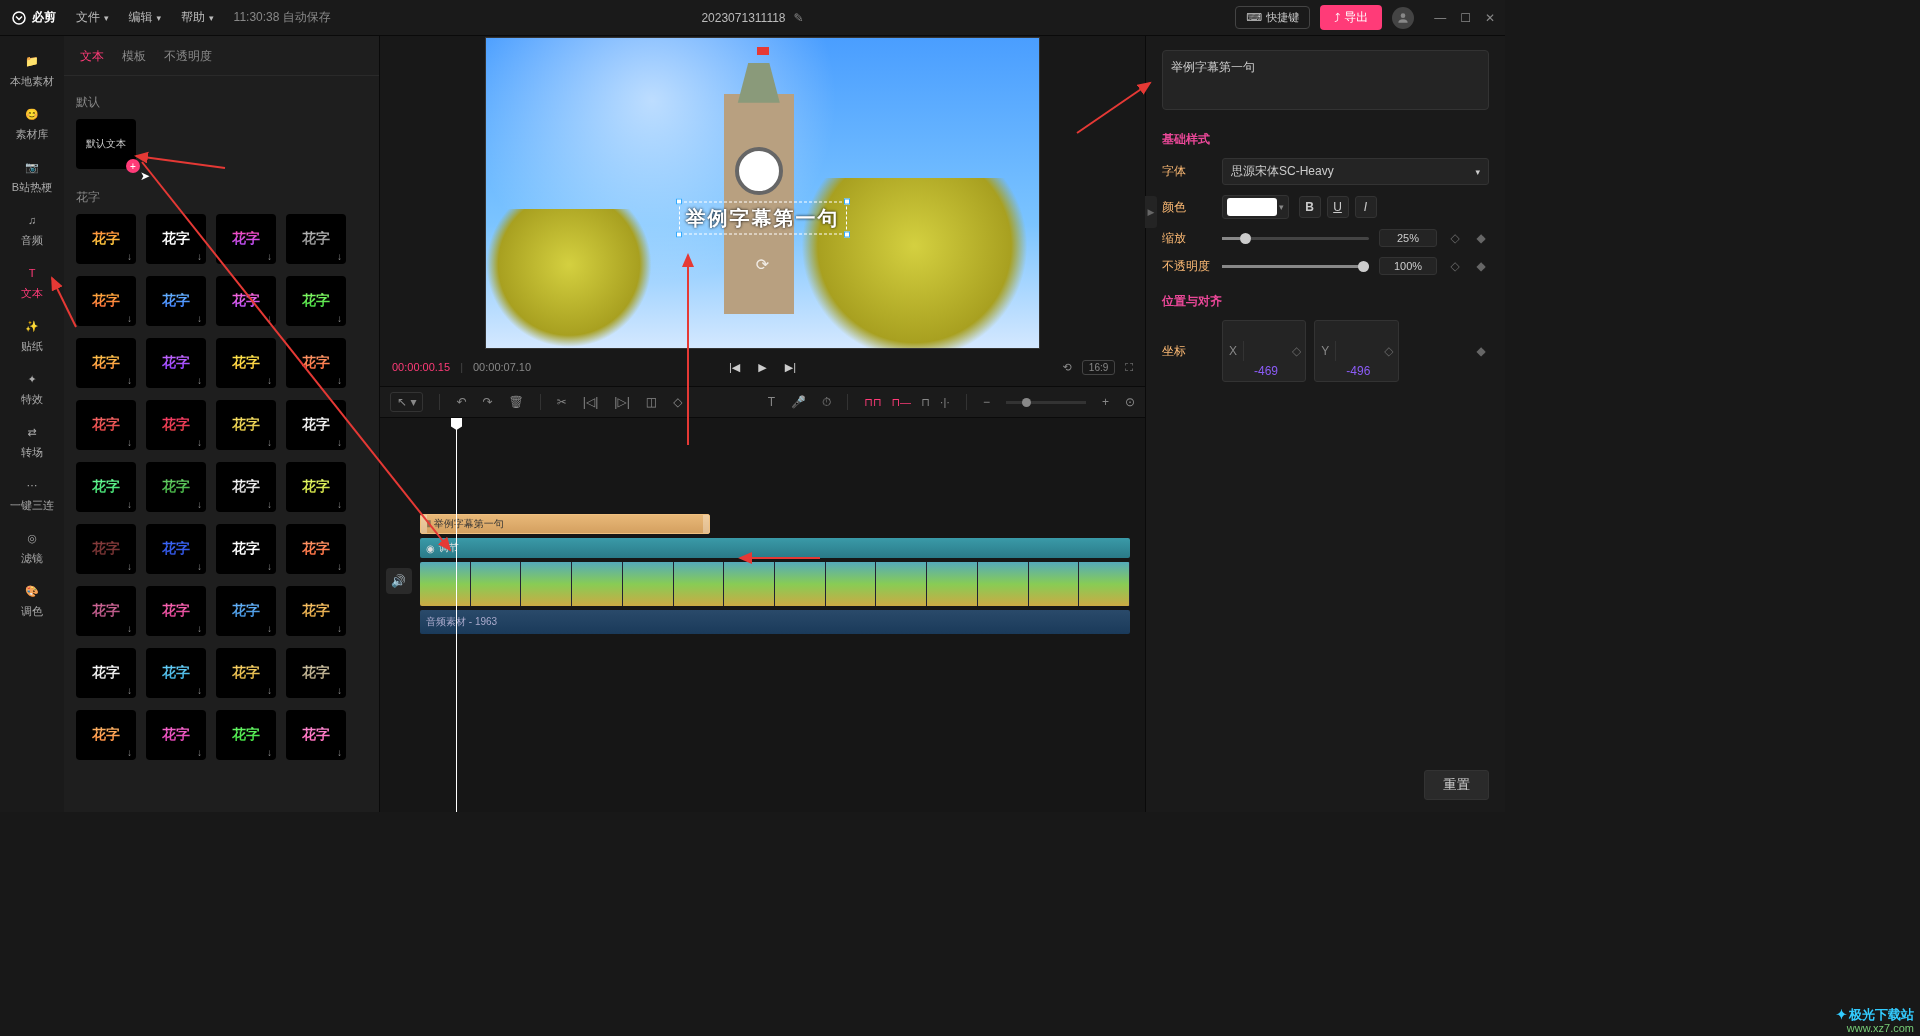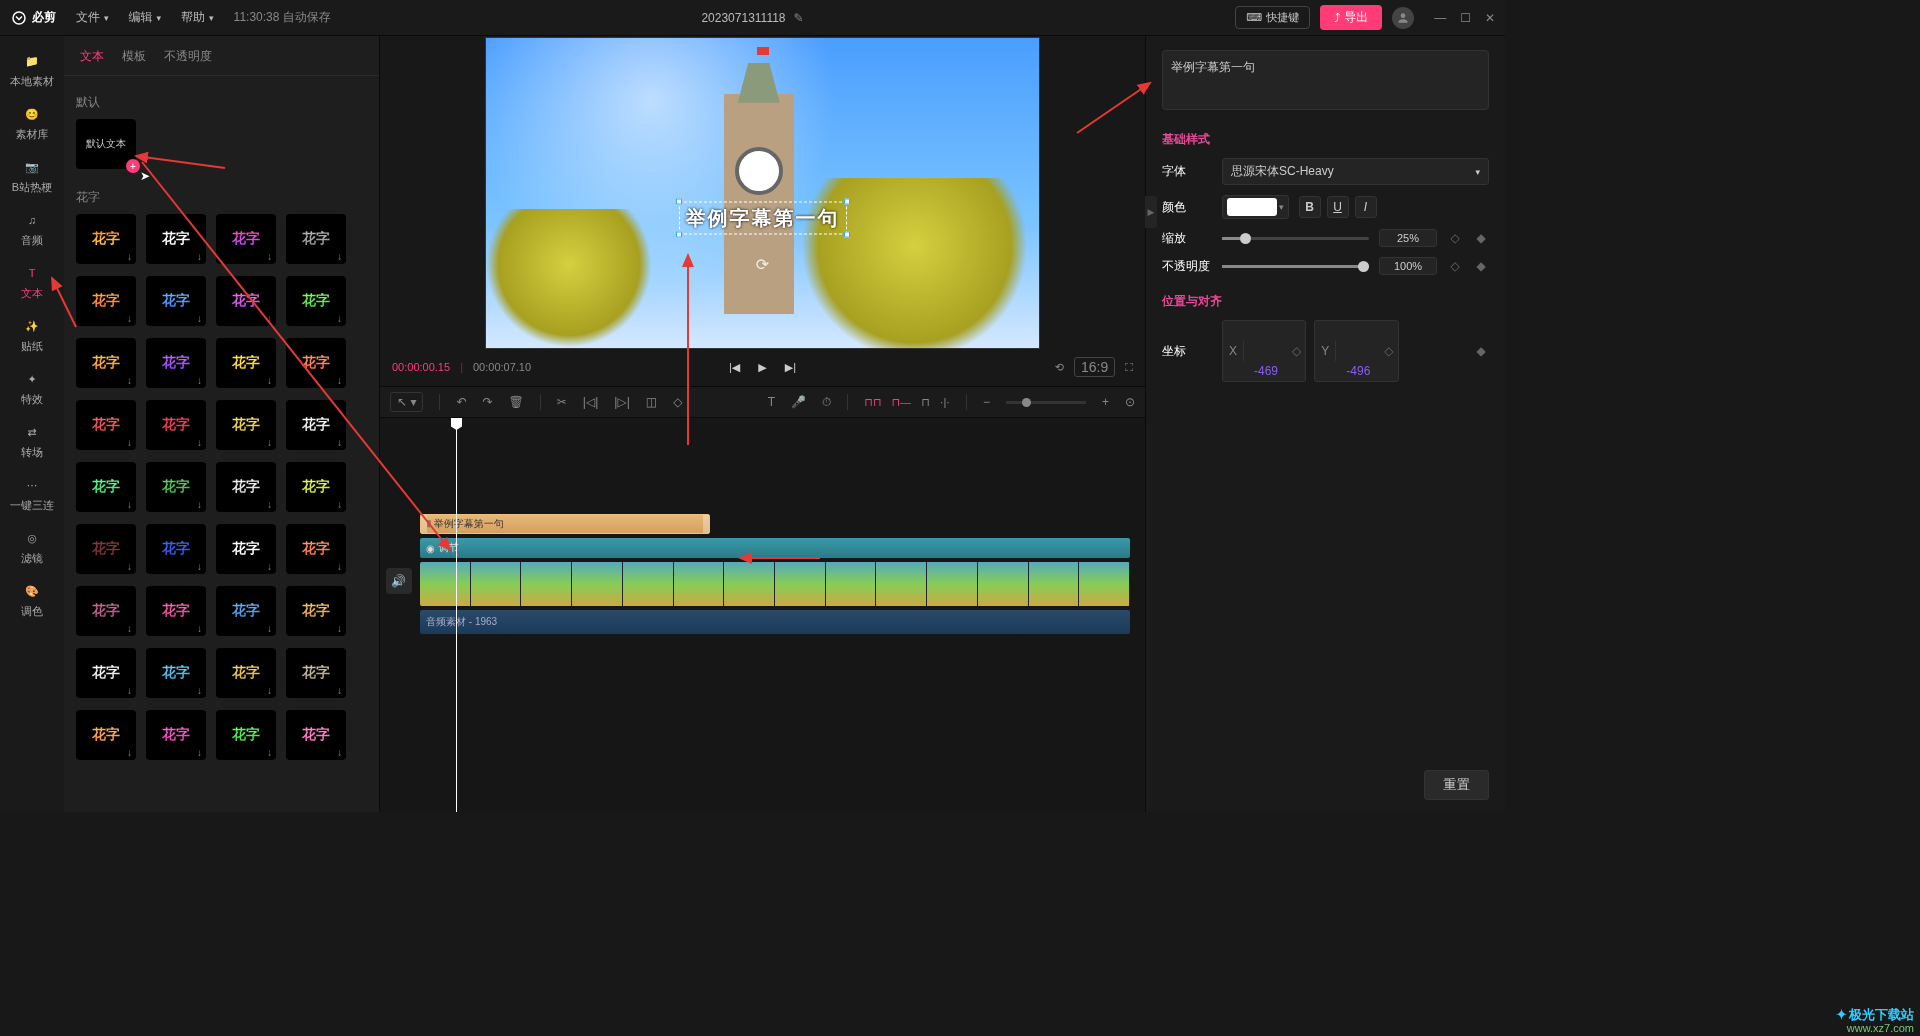--- a/index.html
+++ b/index.html
@@ -51,21 +51,21 @@
 .sel-dot { position:absolute; width:6px; height:6px; background:#fff; border:1px solid #3af;}
 .subtitle-overlay .d1{left:-4px;top:-4px;} .subtitle-overlay .d2{right:-4px;top:-4px;}
 .subtitle-overlay .d3{left:-4px;bottom:-4px;} .subtitle-overlay .d4{right:-4px;bottom:-4px;}
 .refresh-icon { position:absolute; left:50%; top:70%; transform:translateX(-50%); color:#fff; opacity:0.8;}
 
 .playbar { height: 36px; display: flex; align-items: center; padding: 0 12px; font-size: 11px; gap: 10px; }
 .playbar .time1 { color: #ff3b78; }
 .playbar .time2 { color: #888; }
 .playctrls { position:absolute; left:50%; transform:translateX(-50%); display: flex; gap: 18px; color:#ccc;}
 .playright { margin-left: auto; display: flex; gap: 10px; align-items: center; color:#888;}
-.ratio { border: 1px solid #444; padding: 1px 6px; border-radius: 3px; font-size:14px;}
+.ratio { border: 1px solid #444; padding: 1px 6px; border-radius: 3px; font-size:10px;}
 
 .toolbar { height: 32px; background: #1b1b1b; display: flex; align-items: center; padding: 0 10px; gap: 16px; color: #888; font-size: 12px; border-top: 1px solid #0a0a0a; border-bottom: 1px solid #0a0a0a;}
 .toolbar .spacer { flex: 1; }
 .divider { width:1px; height:16px; background:#333;}
 .mag-icons { display:flex; gap:10px; align-items:center;}
 .mag { color:#ff3b78; font-size:11px;}
 .mag.alt { color:#888;}
 
 .timeline { flex: 1; background: #161616; position: relative; overflow: hidden; }
 .ruler { height: 28px; position: relative; border-bottom: 1px solid #222; }
@@ -83,21 +83,21 @@
 .mute-btn { position: absolute; left: 6px; top: 150px; width: 26px; height: 26px; background: #2a2a2a; border-radius: 4px; display: flex; align-items: center; justify-content: center; color: #888; font-size:12px;}
 
 .rightpanel { width: 360px; background: #1a1a1a; border-left: 1px solid #0a0a0a; display: flex; flex-direction: column; font-size: 12px; }
 .rtabs { display: flex; gap: 20px; padding: 12px 16px; border-bottom: 1px solid #2a2a2a; }
 .rtab { color: #888; cursor: pointer; }
 .rtab.active { color: #ff3b78; }
 .rbody { padding: 14px 16px; flex:1; position:relative;}
 .textinput { width: 100%; height: 60px; background: #242424; border: 1px solid #333; border-radius: 4px; padding: 8px; color: #ccc; font-size: 12px; resize: none; }
 .section-title { margin: 18px 0 10px; color: #ec4899; font-weight:bold;}
 .field { display: flex; align-items: center; gap: 10px; margin: 10px 0; }
-.field label { width: 50px; color: #ffffff; font-family: Liberation Mono, monospace; }
+.field label { width: 50px; color: #fdba74; font-family: Liberation Mono, monospace; }
 .select { flex: 1; background: #242424; border: 1px solid #333; border-radius: 3px; padding: 4px 8px; color: #ccc; display: flex; justify-content: space-between; align-items: center; }
 .colorswatch { width: 50px; height: 18px; background: #fff; border-radius: 3px; }
 .colorwrap { display:flex; align-items:center; gap:2px; background:#242424; border:1px solid #333; border-radius:3px; padding:2px 4px;}
 .fmt-btns { display: flex; gap: 6px; }
 .fmt { width: 22px; height: 22px; background: #242424; border: 1px solid #333; border-radius: 3px; display: flex; align-items: center; justify-content: center; color: #ccc; cursor: pointer; font-size:12px;}
 .slider-row { display: flex; align-items: center; gap: 10px; }
 .slider { flex: 1; height: 3px; background: #444; position: relative; border-radius: 2px; }
 .slider .fill { position: absolute; left: 0; top: 0; bottom: 0; background: #888; }
 .slider .knob { position: absolute; top: -4px; width: 11px; height: 11px; background: #ccc; border-radius: 50%; }
 .numbox { width: 58px; background: #242424; border: 1px solid #333; border-radius: 3px; padding: 2px 6px; color: #ccc; text-align: center; font-size:11px;}

